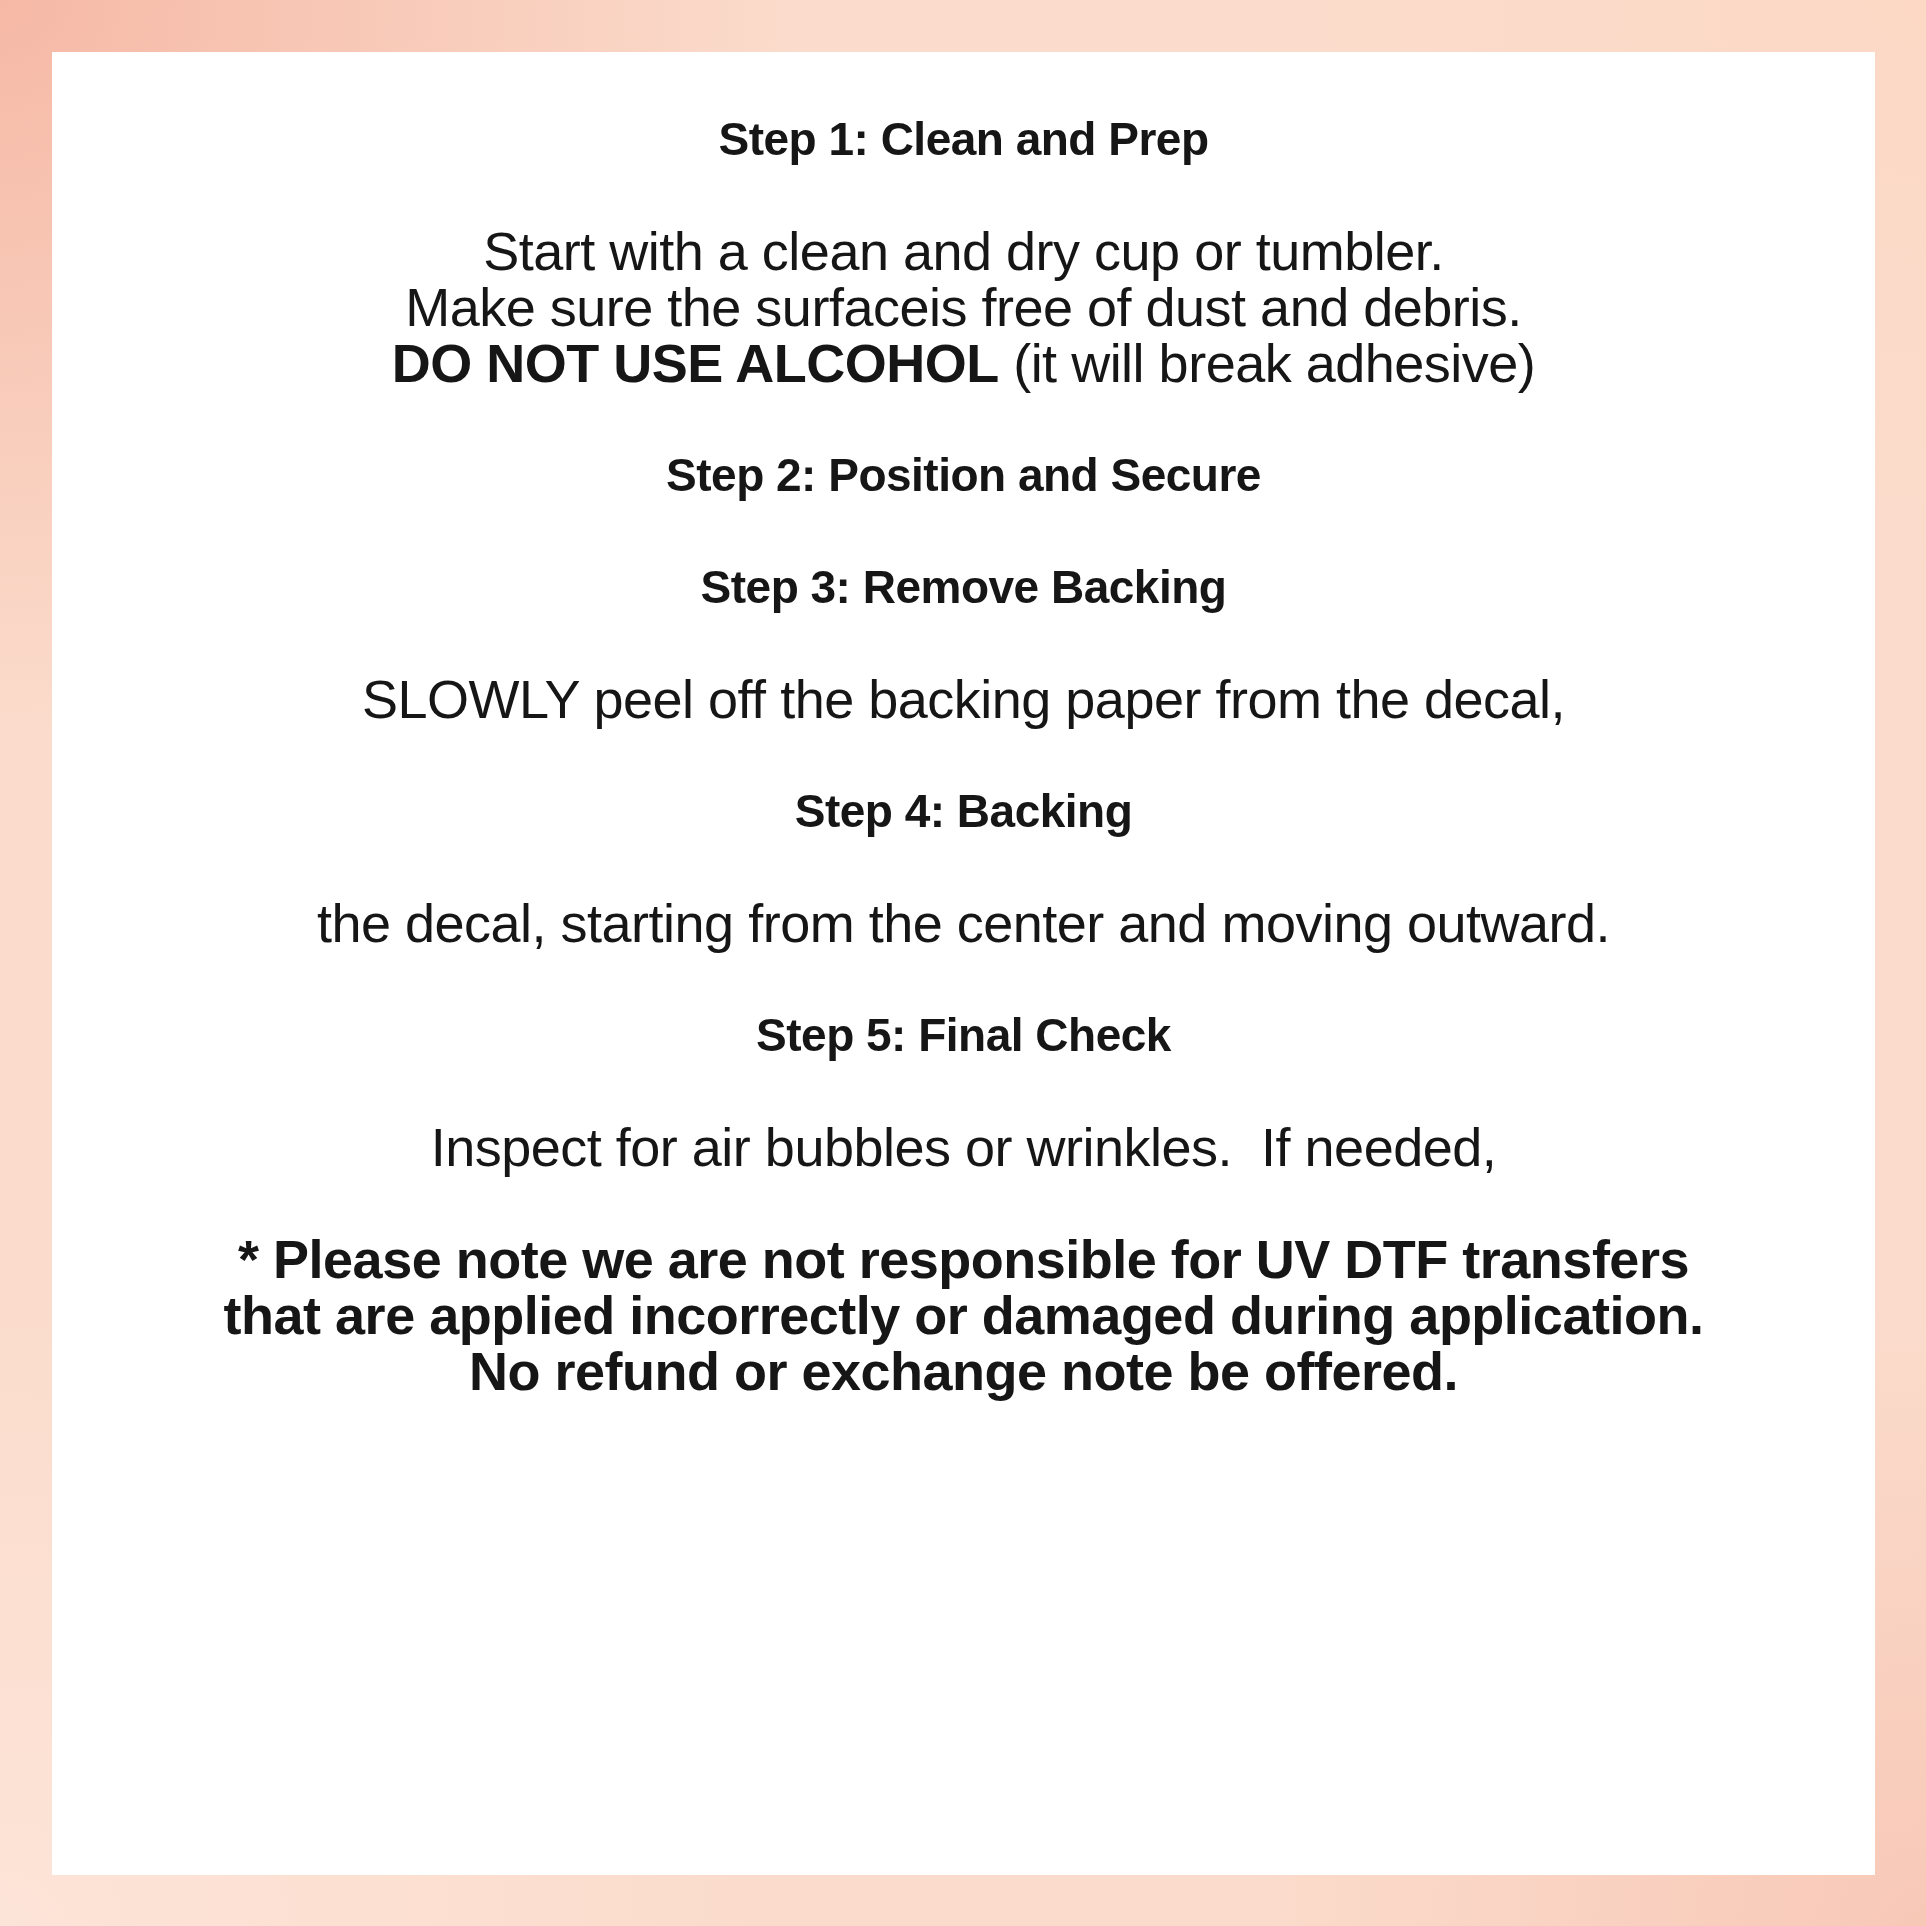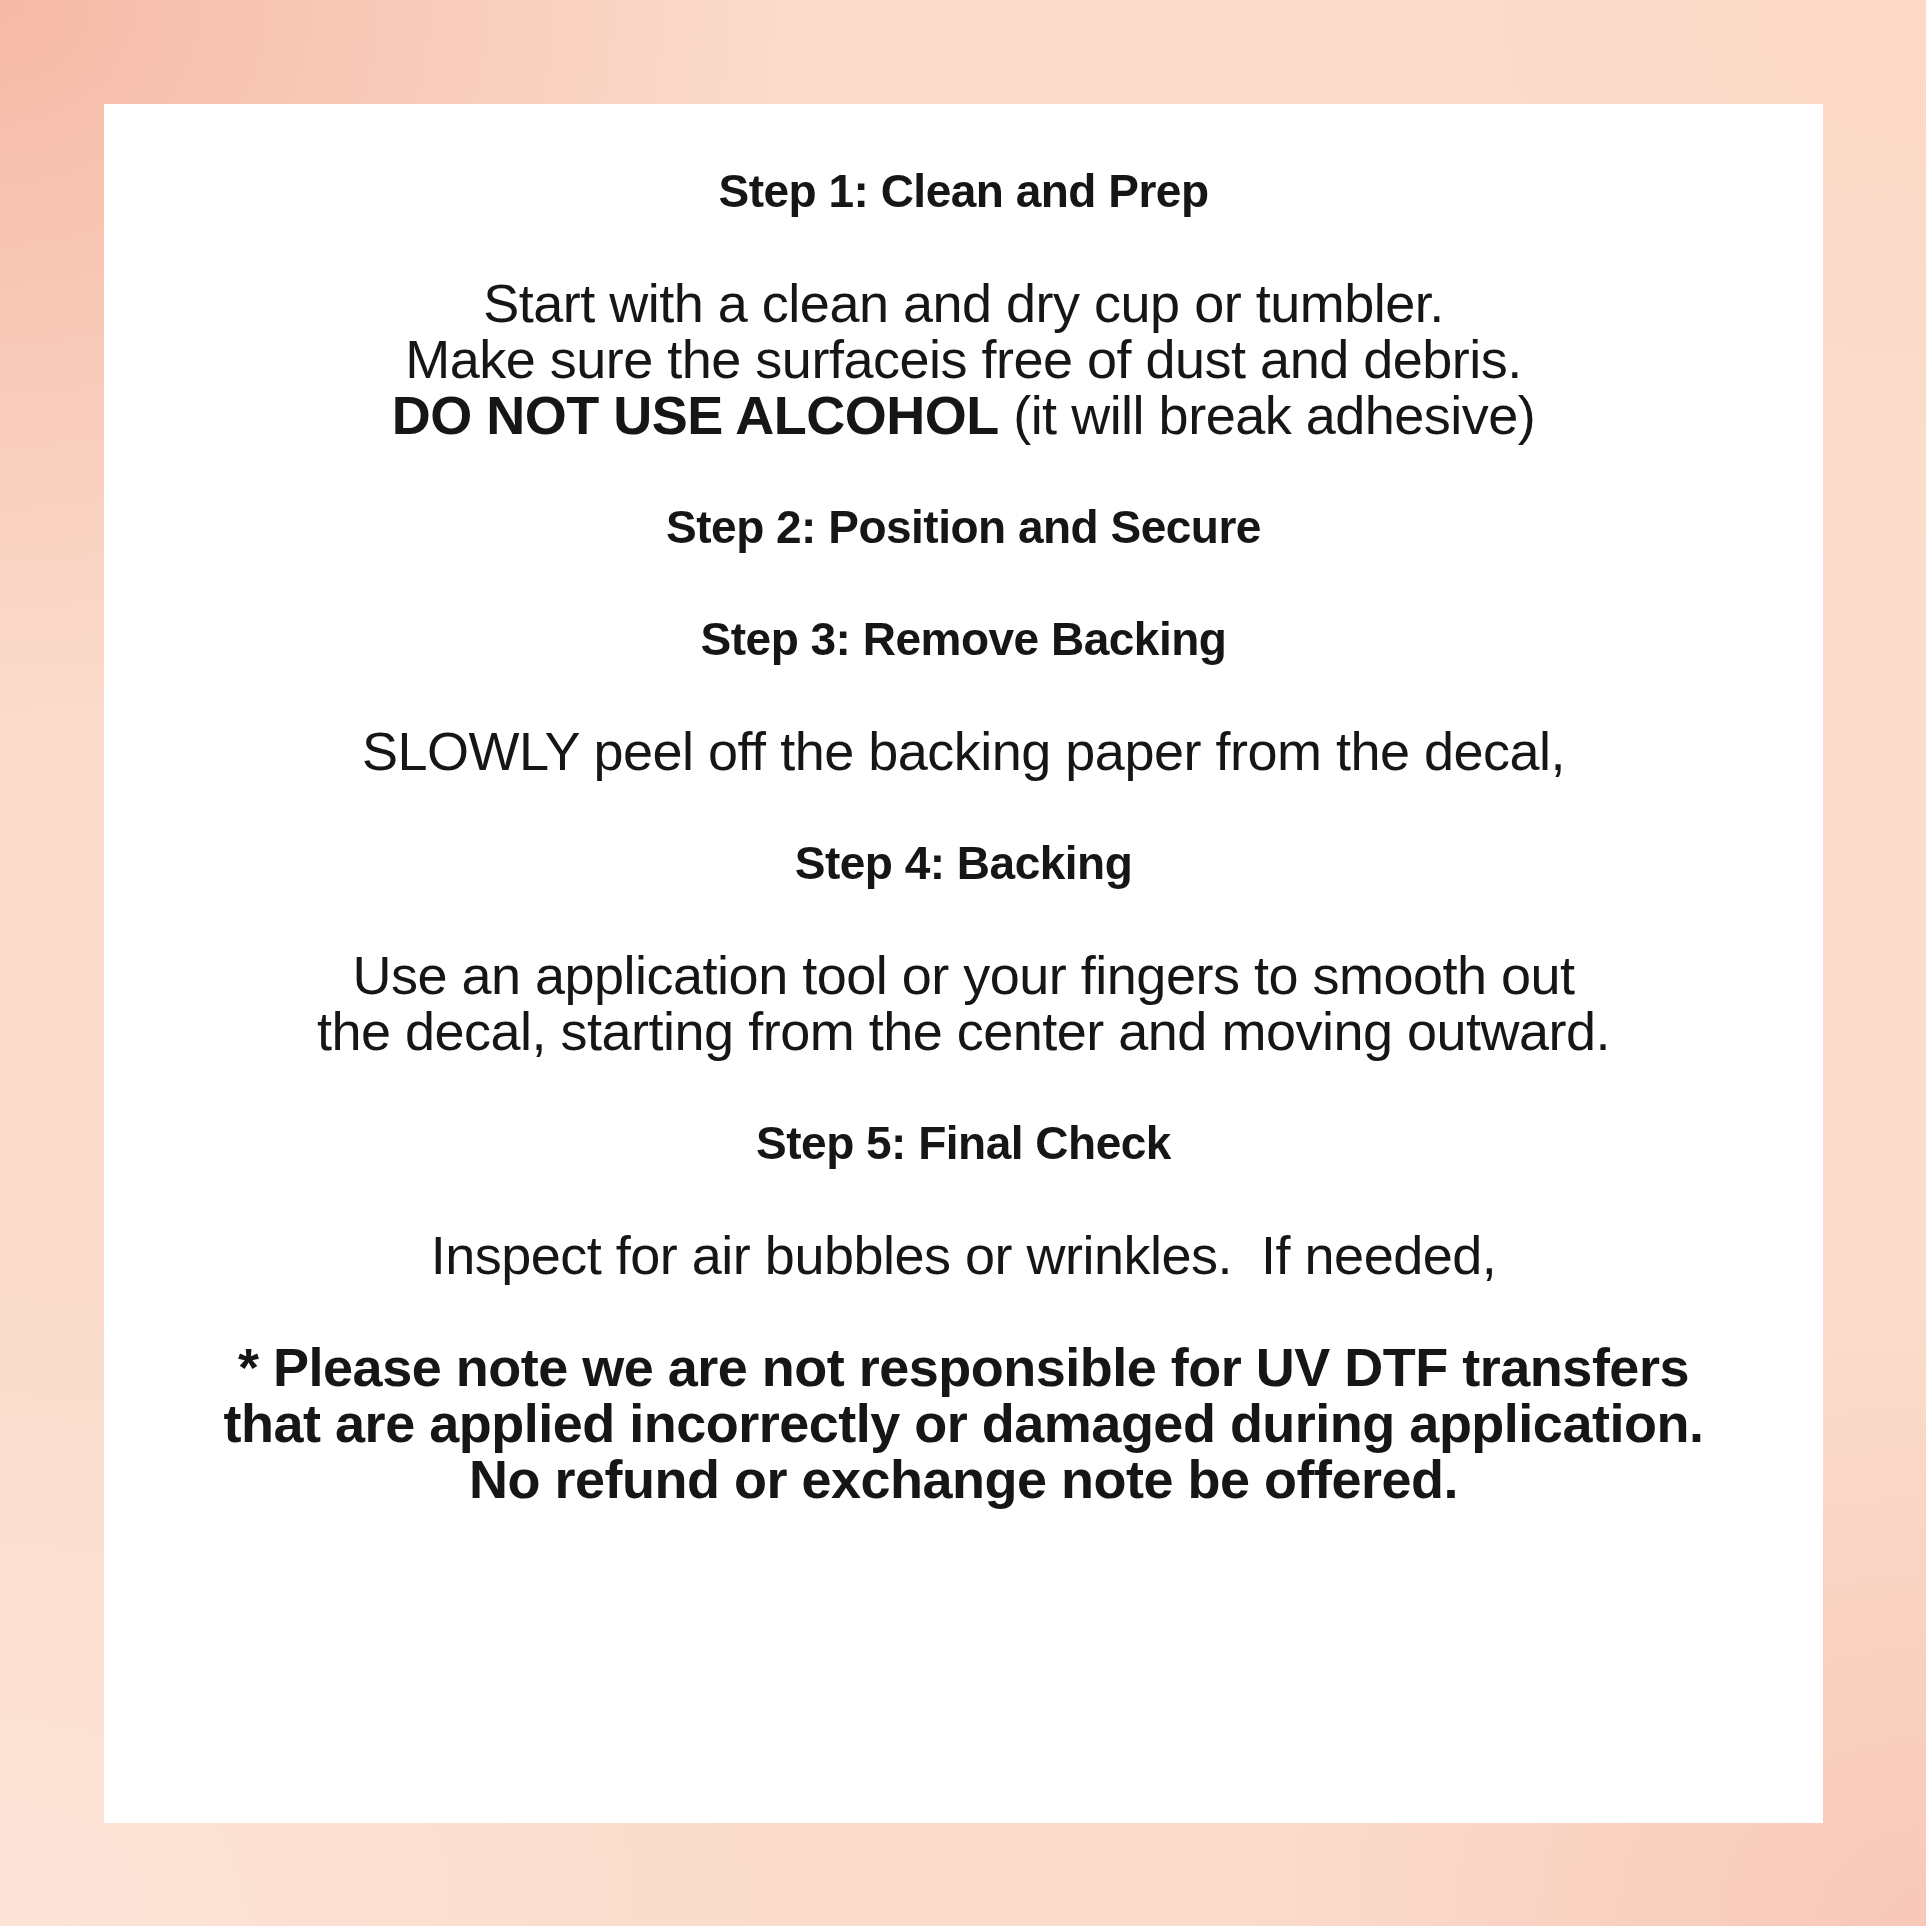--- a/index.html
+++ b/index.html
@@ -4,21 +4,21 @@
 <style>
   html, body { margin: 0; padding: 0; }
   body {
     font-family: "Liberation Sans", "DejaVu Sans", sans-serif;
     -webkit-font-smoothing: antialiased;
   }
   .page {
     width: 1927px;
     height: 1927px;
     box-sizing: border-box;
-    padding: 104px;
+    padding: 52px;
     background-color: #fbdccc;
     background-image:
       radial-gradient(60% 55% at 0% 0%,   #f6b9a6 0%, rgba(246,185,166,0) 70%),
       radial-gradient(55% 50% at 100% 100%, #f8c8b7 0%, rgba(248,200,183,0) 65%),
       radial-gradient(65% 55% at 0% 100%, #fde4d8 0%, rgba(253,228,216,0) 60%),
       radial-gradient(60% 50% at 100% 0%, #fcd8c5 0%, rgba(252,216,197,0) 60%);
   }
   .card {
     width: 100%;
     height: 100%;
@@ -64,21 +64,20 @@
         </div>
         <div class="section">
           <p class="heading">Step 3: Remove Backing</p>
           <p class="body">
             <span class="line"><span>SLOWLY peel off the backing paper from the decal,</span></span>
           </p>
         </div>
         <div class="section">
           <p class="heading">Step 4: Backing</p>
           <p class="body">
-            <span class="line"><span>Use an application tool or your fingers to smooth out</span></span>
             <span class="line"><span>the decal, starting from the center and moving outward.</span></span>
           </p>
         </div>
         <div class="section">
           <p class="heading">Step 5: Final Check</p>
           <p class="body">
             <span class="line"><span>Inspect for air bubbles or wrinkles.  If needed,</span></span>
           </p>
         </div>
         <div class="section">

